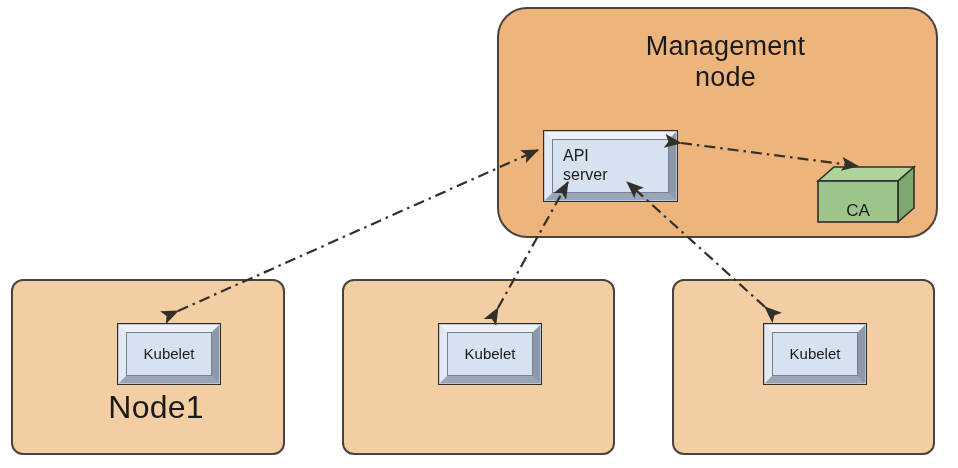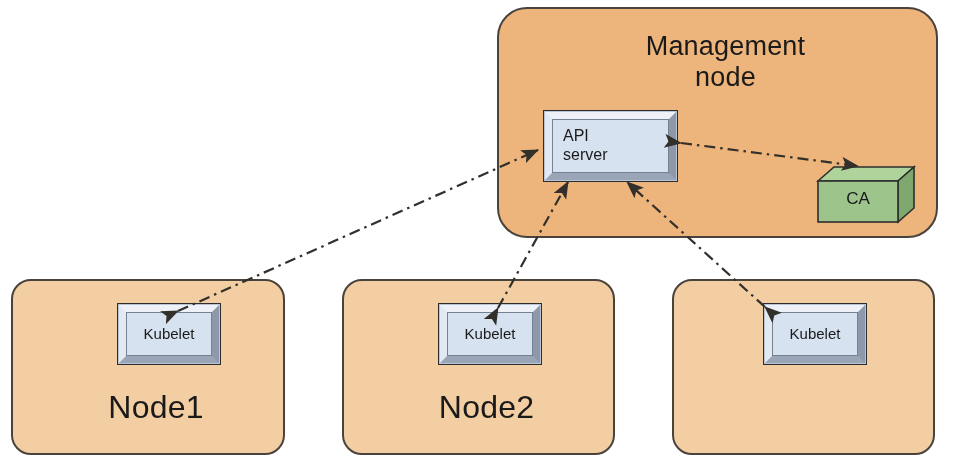--- a/index.html
+++ b/index.html
@@ -15,21 +15,21 @@
     width: 958px;
     height: 468px;
     background: #ffffff;
     overflow: hidden;
   }
 
   
   .panel {
     position: absolute;
     border: 2px solid #4a423c;
-    border-radius: 20px;
+    border-radius: 12px;
     box-sizing: border-box;
   }
   .panel.mgmt {
     background: #edb47b;
     border-radius: 30px;
   }
   .panel.node {
     background: #f3cea3;
   }
   .panel-title {
@@ -48,20 +48,21 @@
   .mgmt .panel-title { top: 22px; }
   .node .panel-title { bottom: 28px; font-size: 32px; }
 
   
   .plate {
     position: absolute;
     box-sizing: border-box;
     border: 1.5px solid #2d2d2d;
     background: #b9c4d4;
     padding: 7px;
+    margin-top: 20px;
   }
   .plate .bevel {
     position: absolute;
     inset: 1px;
     border-style: solid;
     border-width: 7px;
     border-top-color: #eef2f8;
     border-left-color: #e3e9f2;
     border-right-color: #8d99aa;
     border-bottom-color: #9aa6b7;
@@ -143,42 +144,41 @@
 server</span>
       </div>
     </div>
 
     <div class="cuboid" style="left:319px; top:156px; width:96px; height:60px;">
       <svg width="96" height="60" viewBox="0 0 96 60">
         <polygon points="0,16 16,2 96,2 80,16" fill="#aed49b" stroke="#2e2e2e" stroke-width="1.6"></polygon>
         <polygon points="80,16 96,2 96,43 80,57" fill="#7fa86f" stroke="#2e2e2e" stroke-width="1.6"></polygon>
         <rect x="0" y="16" width="80" height="41" fill="#9dc48a" stroke="#2e2e2e" stroke-width="1.6"></rect>
       </svg>
-      <div class="ca-label" style="left:0; top:24px; width:80px;">CA</div>
+      <div class="ca-label" style="left:0; top:36px; width:80px;">CA</div>
     </div>
   </div>
 
   <div class="panel node" style="left:11px; top:279px; width:274px; height:176px;">
     <div class="plate kubelet" style="left:104px; top:22px; width:104px; height:62px;">
       <div class="bevel"></div>
       <div class="face">
         <span class="label">Kubelet</span>
       </div>
     </div>
     <div class="panel-title">Node1</div>
   </div>
 
   <div class="panel node" style="left:342px; top:279px; width:273px; height:176px;">
     <div class="plate kubelet" style="left:94px; top:22px; width:104px; height:62px;">
       <div class="bevel"></div>
       <div class="face">
         <span class="label">Kubelet</span>
       </div>
     </div>
-    <div class="panel-title">Node2</div>
   </div>
 
   <div class="panel node" style="left:672px; top:279px; width:263px; height:176px;">
     <div class="plate kubelet" style="left:89px; top:22px; width:104px; height:62px;">
       <div class="bevel"></div>
       <div class="face">
         <span class="label">Kubelet</span>
       </div>
     </div>
   </div>

